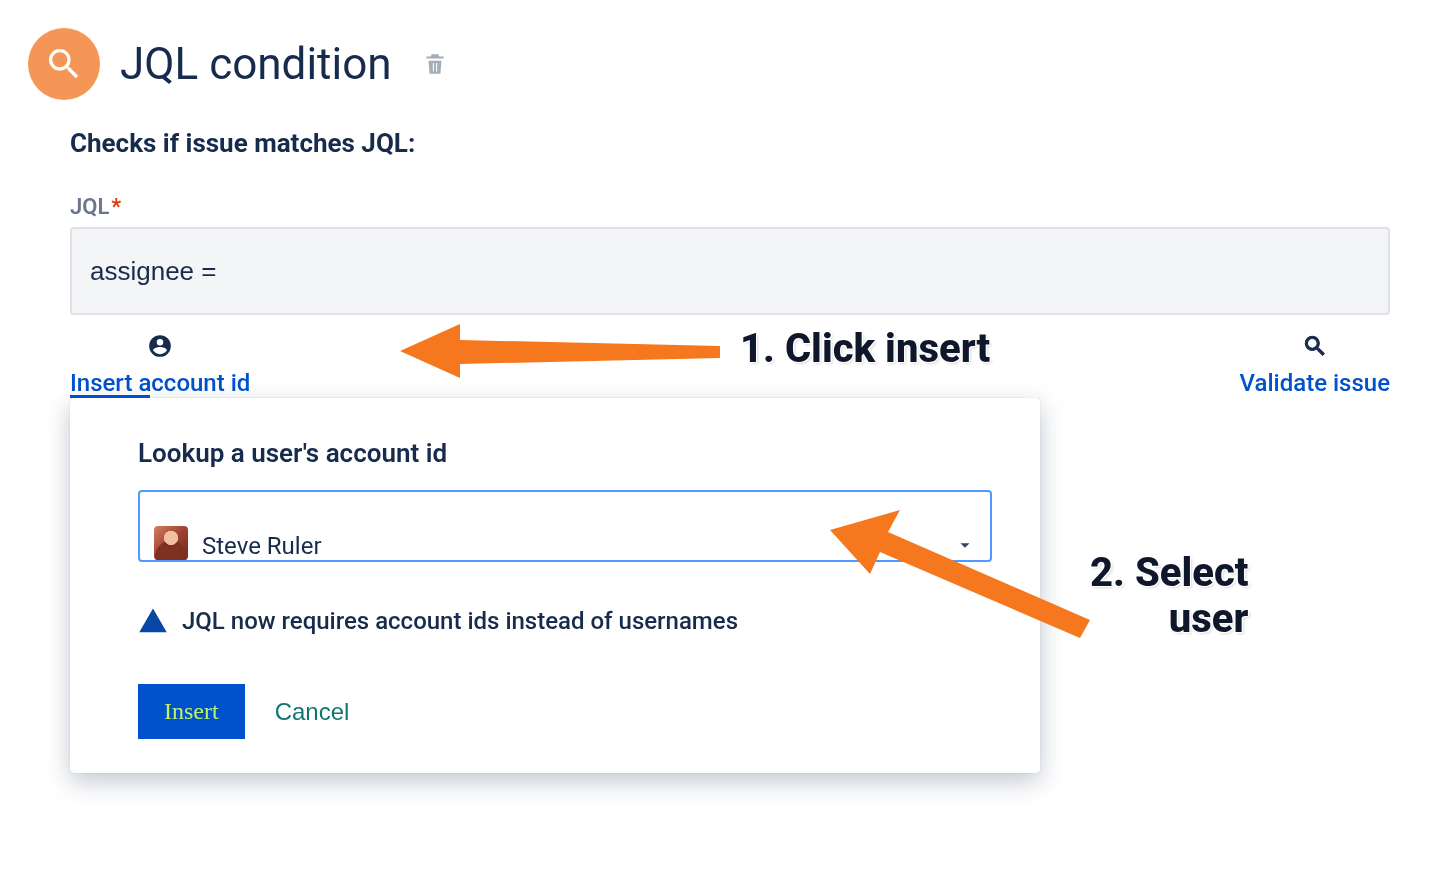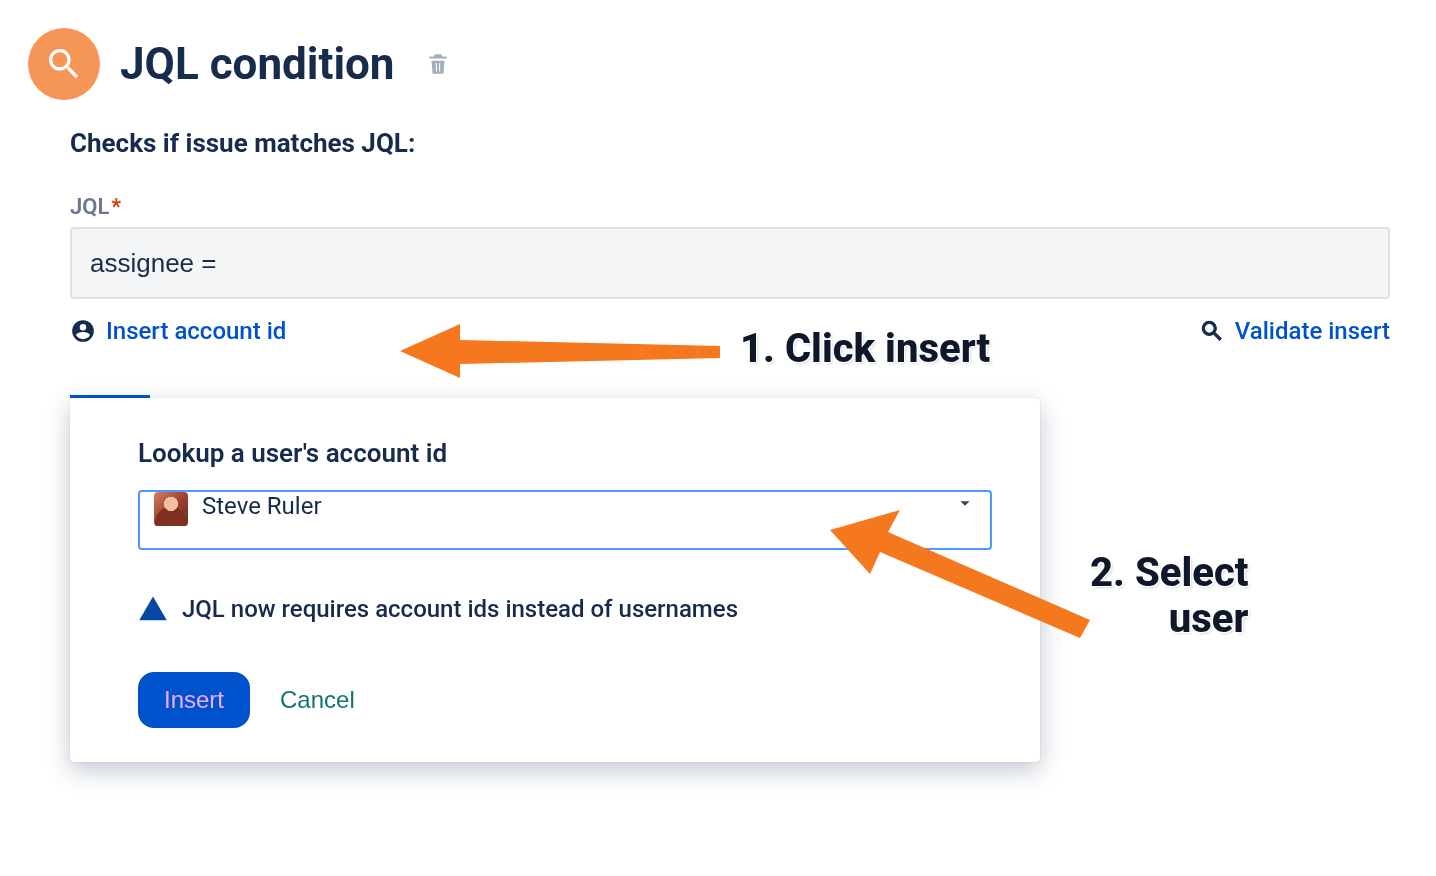--- a/index.html
+++ b/index.html
@@ -12,66 +12,66 @@
     color: #172B4D;
   }
   .container { padding: 28px 28px 0 28px; position: relative; }
   .header-row { display: flex; align-items: center; gap: 20px; margin-bottom: 28px;}
   .header-icon {
     width: 72px; height: 72px; border-radius: 50%;
     background: #F59556;
     display: flex; align-items: center; justify-content: center;
   }
   .header-icon svg { width: 40px; height: 40px; fill: #fff; }
-  .page-title { font-size: 44px; font-weight: 700; color: #172B4D; }
+  .page-title { font-size: 44px; font-weight: 400; color: #172B4D; }
   .trash-icon { color: #A5ADBA; margin-left: 10px; display:inline-flex; }
   .trash-icon svg { width: 26px; height: 26px; fill: #A5ADBA; }
   .description { font-size: 26px; color: #172B4D; margin-left: 42px; margin-bottom: 36px; font-weight: bold; }
   .field-wrap { margin-left: 42px; }
   .field-label { font-size: 22px; font-weight: 600; color: #6B778C; margin-bottom: 8px; }
   .field-label .req { color: #DE350B; margin-left: 2px; }
   .jql-input {
-    width: 1320px; height: 72px;
+    width: 1320px; height: 88px;
     background: #F4F5F7;
     border: 2px solid #DFE1E6;
     border-radius: 4px;
     font-size: 26px;
     padding: 0 18px;
     color: #172B4D;
     outline: none;
   }
   .actions-row {
     width: 1320px; display: flex; align-items: center;
     margin-top: 18px; font-size: 24px; color: #0052CC; font-weight: 500;
     position: relative;
   }
-  .action-link { display: inline-flex; align-items: center; gap: 10px; cursor: pointer; }
+  .action-link { display: inline-flex; align-items: center; gap: 10px; cursor: pointer; flex-direction: column; }
   .action-link svg { width: 26px; height: 26px; fill: #172B4D; }
   .action-link .lbl { color: #0052CC; }
   .validate { margin-left: auto; }
   .validate svg { fill: #172B4D; stroke:#172B4D; }
   .popup {
     position: absolute;
     left: 70px; top: 398px;
     width: 970px;
     background: #fff;
     border-radius: 4px;
     box-shadow: 0 8px 24px rgba(9,30,66,.25), 0 0 1px rgba(9,30,66,.3);
     padding: 40px 48px 34px 68px;
     z-index: 30;
   }
   .popup-tab {
     position: absolute; left: 0; top: -3px; width: 80px; height: 3px; background:#0052CC;
   }
   .popup-title { font-size: 26px; font-weight: 600; color: #172B4D; margin-bottom: 22px;}
   .user-select {
-    width: 100%; height: 60px;
+    width: 100%; height: 72px;
     border: 2px solid #4C9AFF;
     border-radius: 4px;
-    display: flex; align-items: flex-start;
+    display: flex; align-items: flex-end;
     padding: 0 14px;
     cursor: pointer;
     position: relative;
   }
   .avatar {
     width: 34px; height: 34px; border-radius: 4px;
     background: linear-gradient(135deg,#d08060 0%, #a04030 50%, #603020 100%);
     margin-right: 14px;
     position: relative;
     overflow:hidden;
@@ -81,22 +81,22 @@
     background: radial-gradient(circle at 50% 35%, #f0c0a0 0 25%, transparent 26%),
                 radial-gradient(circle at 50% 90%, #803020 0 45%, transparent 46%);
   }
   .user-name { font-size: 24px; color: #172B4D; }
   .chevron { margin-left: auto; }
   .chevron svg { width: 22px; height: 22px; fill:#344563;}
   .info-row { display: flex; align-items: center; gap: 14px; margin-top: 44px; font-size: 24px; color:#172B4D; font-weight:500;}
   .info-row svg { width: 30px; height: 30px; fill:#0747A6;}
   .popup-buttons { display:flex; align-items:center; gap: 30px; margin-top: 48px;}
   .btn-primary {
-    background:#0052CC; color:#f0abfc; font-size:24px; font-weight:500;
-    padding: 14px 26px; border:none; border-radius:16px; cursor:pointer;
+    background:#0052CC; color:#bef264; font-size:24px; font-weight:500;
+    padding: 14px 26px; border:none; border-radius:0; cursor:pointer;font-family:Liberation Serif, serif;
   }
   .btn-link { background:none; border:none; color:#0f766e; font-size:24px; cursor:pointer;}
   
   .annot { position:absolute; z-index:50; pointer-events:none;}
   .annot-text {
     font-size: 40px; font-weight: 800; color:#0f172a;
     text-shadow: -1px -1px 0 #fff, 1px -1px 0 #fff, -1px 1px 0 #fff, 1px 1px 0 #fff,
                  2px 2px 3px rgba(0,0,0,.15);
     white-space: nowrap;
   }
@@ -131,21 +131,21 @@
       <div class="action-link">
         <svg viewBox="0 0 24 24">
             <path d="M12 2a10 10 0 1 0 0 20 10 10 0 0 0 0-20zm0 3.5a3 3 0 1 1 0 6 3 3 0 0 1 0-6zm0 14c-2.7 0-5.1-1.4-6.4-3.5.1-2 4.3-3.1 6.4-3.1s6.3 1.1 6.4 3.1A7.48 7.48 0 0 1 12 19.5z"></path>
           </svg>
         <span class="lbl">Insert account id</span>
       </div>
       <div class="action-link validate">
         <svg viewBox="0 0 24 24">
             <path d="M15.5 14h-.79l-.28-.27A6.47 6.47 0 0 0 16 9.5 6.5 6.5 0 1 0 9.5 16a6.47 6.47 0 0 0 4.23-1.57l.27.28v.79l5 4.99L20.49 19l-4.99-5zm-6 0C7.01 14 5 11.99 5 9.5S7.01 5 9.5 5 14 7.01 14 9.5 11.99 14 9.5 14z"></path>
           </svg>
-        <span class="lbl">Validate insert</span>
+        <span class="lbl">Validate issue</span>
       </div>
     </div>
   </div>
 </div>
 
 <div class="popup">
   <div class="popup-tab"></div>
   <div class="popup-title">Lookup a user's account id</div>
   <div class="user-select">
     <div class="avatar"></div>

